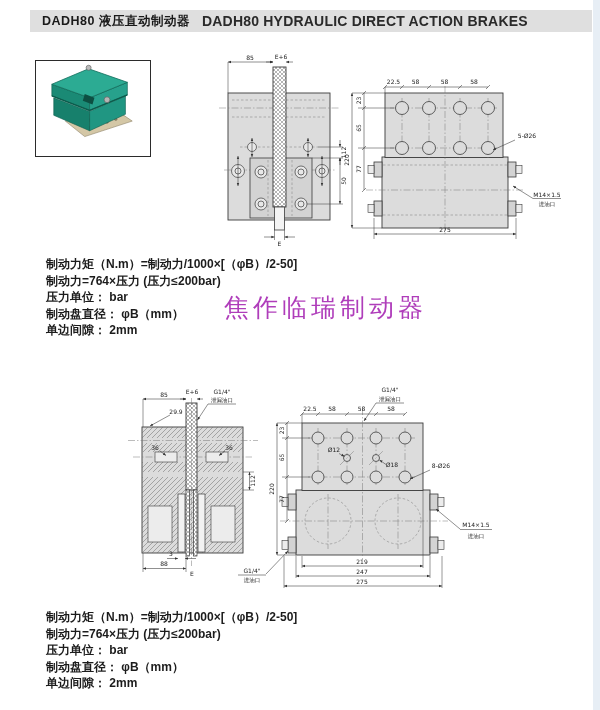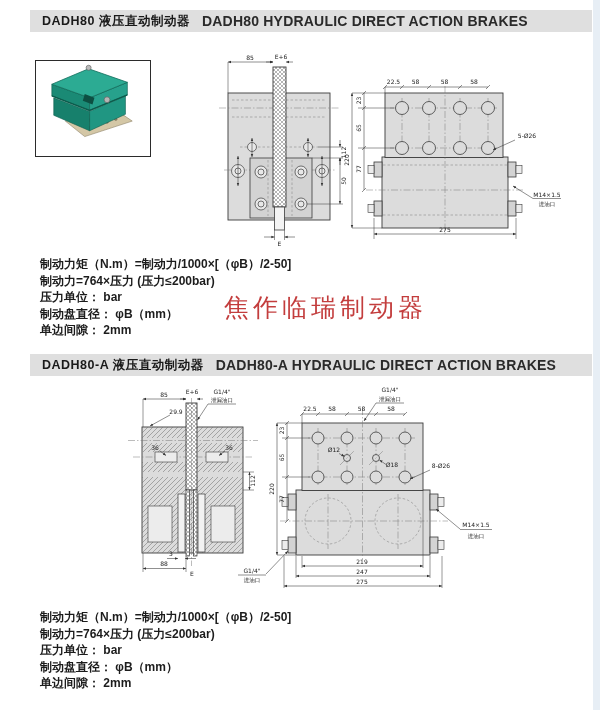--- a/index.html
+++ b/index.html
@@ -5,24 +5,24 @@
   html,body{margin:0;padding:0;}
   .page{position:relative;width:600px;height:710px;background:#ffffff;overflow:hidden;
         font-family:"Liberation Sans",sans-serif;}
   .edge-strip{position:absolute;right:0;top:0;width:7px;height:710px;background:#e7eef5;}
   .bar{position:absolute;left:30px;width:562px;height:22px;background:#dfdfdf;
        display:flex;align-items:center;padding-left:12px;box-sizing:border-box;gap:12px;}
   .bar-zh{font-size:12.5px;font-weight:bold;color:#1a1a1a;letter-spacing:.5px;white-space:nowrap;}
   .bar-en{font-size:14px;font-weight:bold;color:#2a2a2a;letter-spacing:.2px;white-space:nowrap;}
   .photo{position:absolute;left:35px;top:60px;width:116px;height:97px;background:#fff;
          border:1.6px solid #2b2b2b;box-sizing:border-box;}
-  .notes{position:absolute;left:40px;width:360px;}
+  .notes{position:absolute;left:46px;width:360px;}
   .note{font-size:12px;font-weight:bold;color:#1c1c1c;line-height:16.5px;white-space:nowrap;}
   .watermark{position:absolute;left:224px;top:291px;width:230px;font-family:"DejaVu Serif",serif;
-             font-size:25px;letter-spacing:4px;color:#b91c1c;opacity:.85;white-space:nowrap;
+             font-size:25px;letter-spacing:4px;color:#a21caf;opacity:.85;white-space:nowrap;
              pointer-events:none;}
   svg{position:absolute;left:0;}
   svg text{font-family:"DejaVu Sans",sans-serif;fill:#222;}
   .dim{font-size:6px;}
   .dimzh{font-size:5.5px;}
   .body{fill:#dcdcdc;stroke:#3b3b3b;stroke-width:0.9;}
   .body2{fill:#d3d3d3;stroke:#3b3b3b;stroke-width:0.8;}
   .lite{fill:#ececec;stroke:#3b3b3b;stroke-width:0.6;}
   .thin{stroke:#444;stroke-width:0.55;fill:none;}
   .cl{stroke:#787878;stroke-width:0.5;stroke-dasharray:7 2 1.5 2;fill:none;}
@@ -218,24 +218,20 @@
   <div class="notes" style="top:256px;">
     <div class="note">制动力矩（N.m）=制动力/1000×[（φB）/2-50]</div>
     <div class="note">制动力=764×压力 (压力≤200bar)</div>
     <div class="note">压力单位： bar</div>
     <div class="note">制动盘直径： φB（mm）</div>
     <div class="note">单边间隙： 2mm</div>
   </div>
 
   <div class="watermark">焦作临瑞制动器</div>
 
-  <div class="bar" style="top:354px;">
-    <span class="bar-zh">DADH80-A 液压直动制动器</span>
-    <span class="bar-en">DADH80-A HYDRAULIC DIRECT ACTION BRAKES</span>
-  </div>
 
   <svg width="600" height="210" viewBox="0 385 600 210" style="top:385px;">
     <defs>
       <marker id="ar2" viewBox="0 0 10 10" refX="9" refY="5" markerWidth="6.5" markerHeight="6.5" orient="auto-start-reverse">
         <path d="M0 1.5 L9 5 L0 8.5 z" fill="#333"></path>
       </marker>
       <pattern id="xh2" width="4" height="4" patternUnits="userSpaceOnUse">
         <path d="M0 4 L4 0 M0 0 L4 4" stroke="#5a5a5a" stroke-width="0.45" fill="none"></path>
       </pattern>
       <pattern id="dh2" width="5" height="5" patternUnits="userSpaceOnUse">

